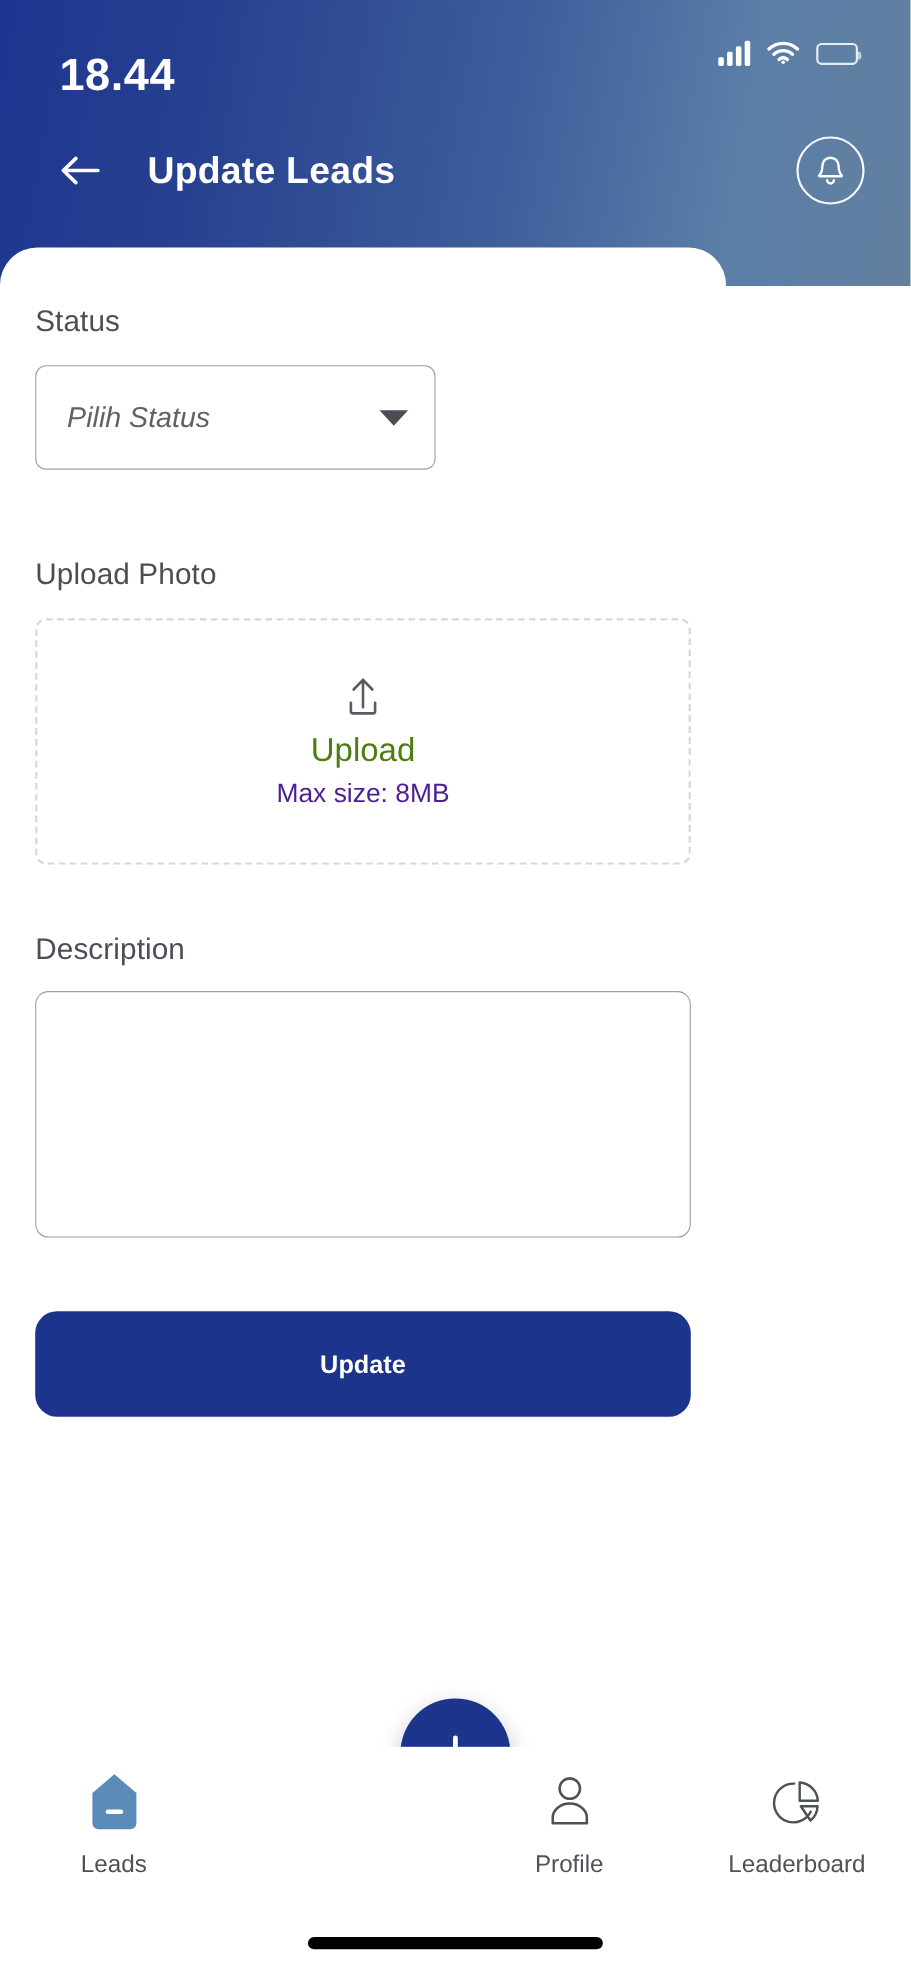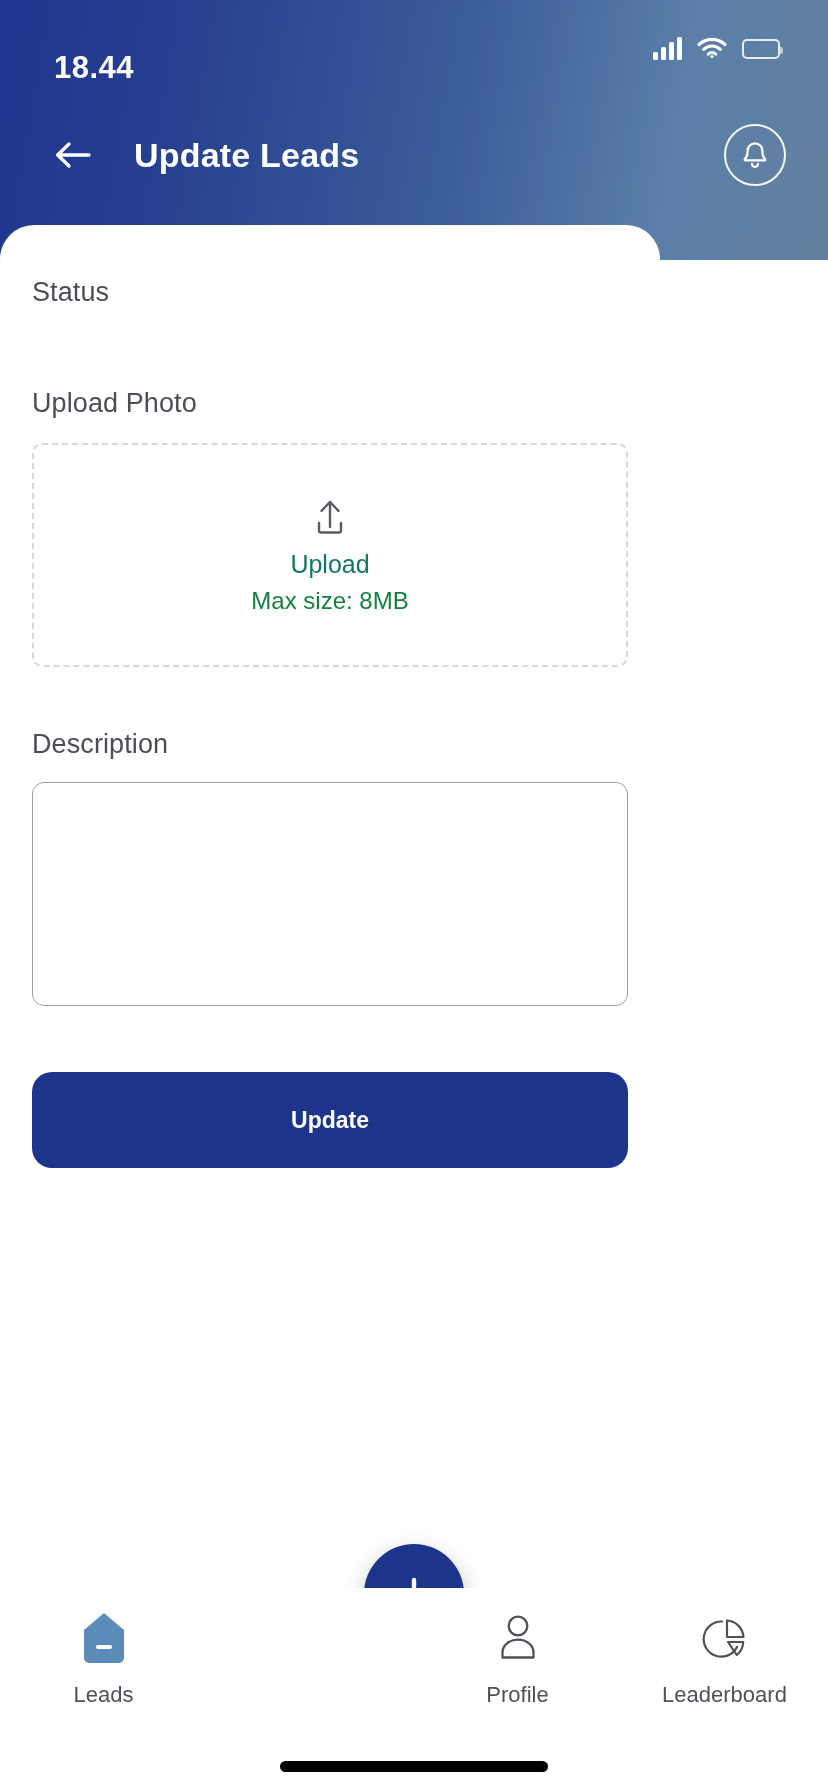--- a/index.html
+++ b/index.html
@@ -35,21 +35,21 @@
     width: 828px;
     height: 54px;
     display: flex;
     align-items: center;
     justify-content: space-between;
     padding: 0 48px 0 54px;
   }
 
   .status-time {
     color: #ffffff;
-    font-size: 31px;
+    font-size: 41px;
     font-weight: 600;
     letter-spacing: 0.5px;
     margin-top: 38px;
   }
 
   .status-icons {
     display: flex;
     align-items: center;
     gap: 14px;
   }
@@ -182,27 +182,27 @@
     border-radius: 10px;
     display: flex;
     flex-direction: column;
     align-items: center;
     justify-content: center;
     cursor: pointer;
     background: #fff;
   }
   .upload-link {
     margin-top: 10px;
-    font-size: 25px;
-    color: #0f766e;
+    font-size: 30px;
+    color: #4d7c0f;
   }
   .upload-hint {
     margin-top: 8px;
     font-size: 24px;
-    color: #15803d;
+    color: #4c1d95;
   }
 
   
   .desc-block { padding-top: 62px; }
   .desc-box {
     margin-top: 22px;
     width: 100%;
     height: 224px;
     border: 1.6px solid #9aa0a6;
     border-radius: 12px;
@@ -328,20 +328,24 @@
           <path d="M12 24.8a3 3 0 0 0 6 0" stroke="#fff" stroke-width="2.2" stroke-linecap="round"></path>
         </svg>
       </div>
     </div>
   </div>
 
   <div class="sheet">
 
     <div class="status-block">
       <div class="field-label">Status</div>
+      <div class="select-box">
+        <span class="select-value">Pilih Status</span>
+        <span class="caret"></span>
+      </div>
     </div>
 
     <div class="upload-block">
       <div class="field-label">Upload Photo</div>
       <div class="upload-box">
         <svg width="42" height="44" viewBox="0 0 42 44" fill="none">
           <path d="M21 31V6M21 6l-8.5 8.8M21 6l8.5 8.8" stroke="#585c62" stroke-width="2.4" stroke-linecap="round" stroke-linejoin="round"></path>
           <path d="M10 27v7.6c0 1 .8 1.9 1.9 1.9h18.2c1 0 1.9-.9 1.9-1.9V27" stroke="#585c62" stroke-width="2.4" stroke-linecap="round" stroke-linejoin="round"></path>
         </svg>
         <div class="upload-link">Upload</div>

